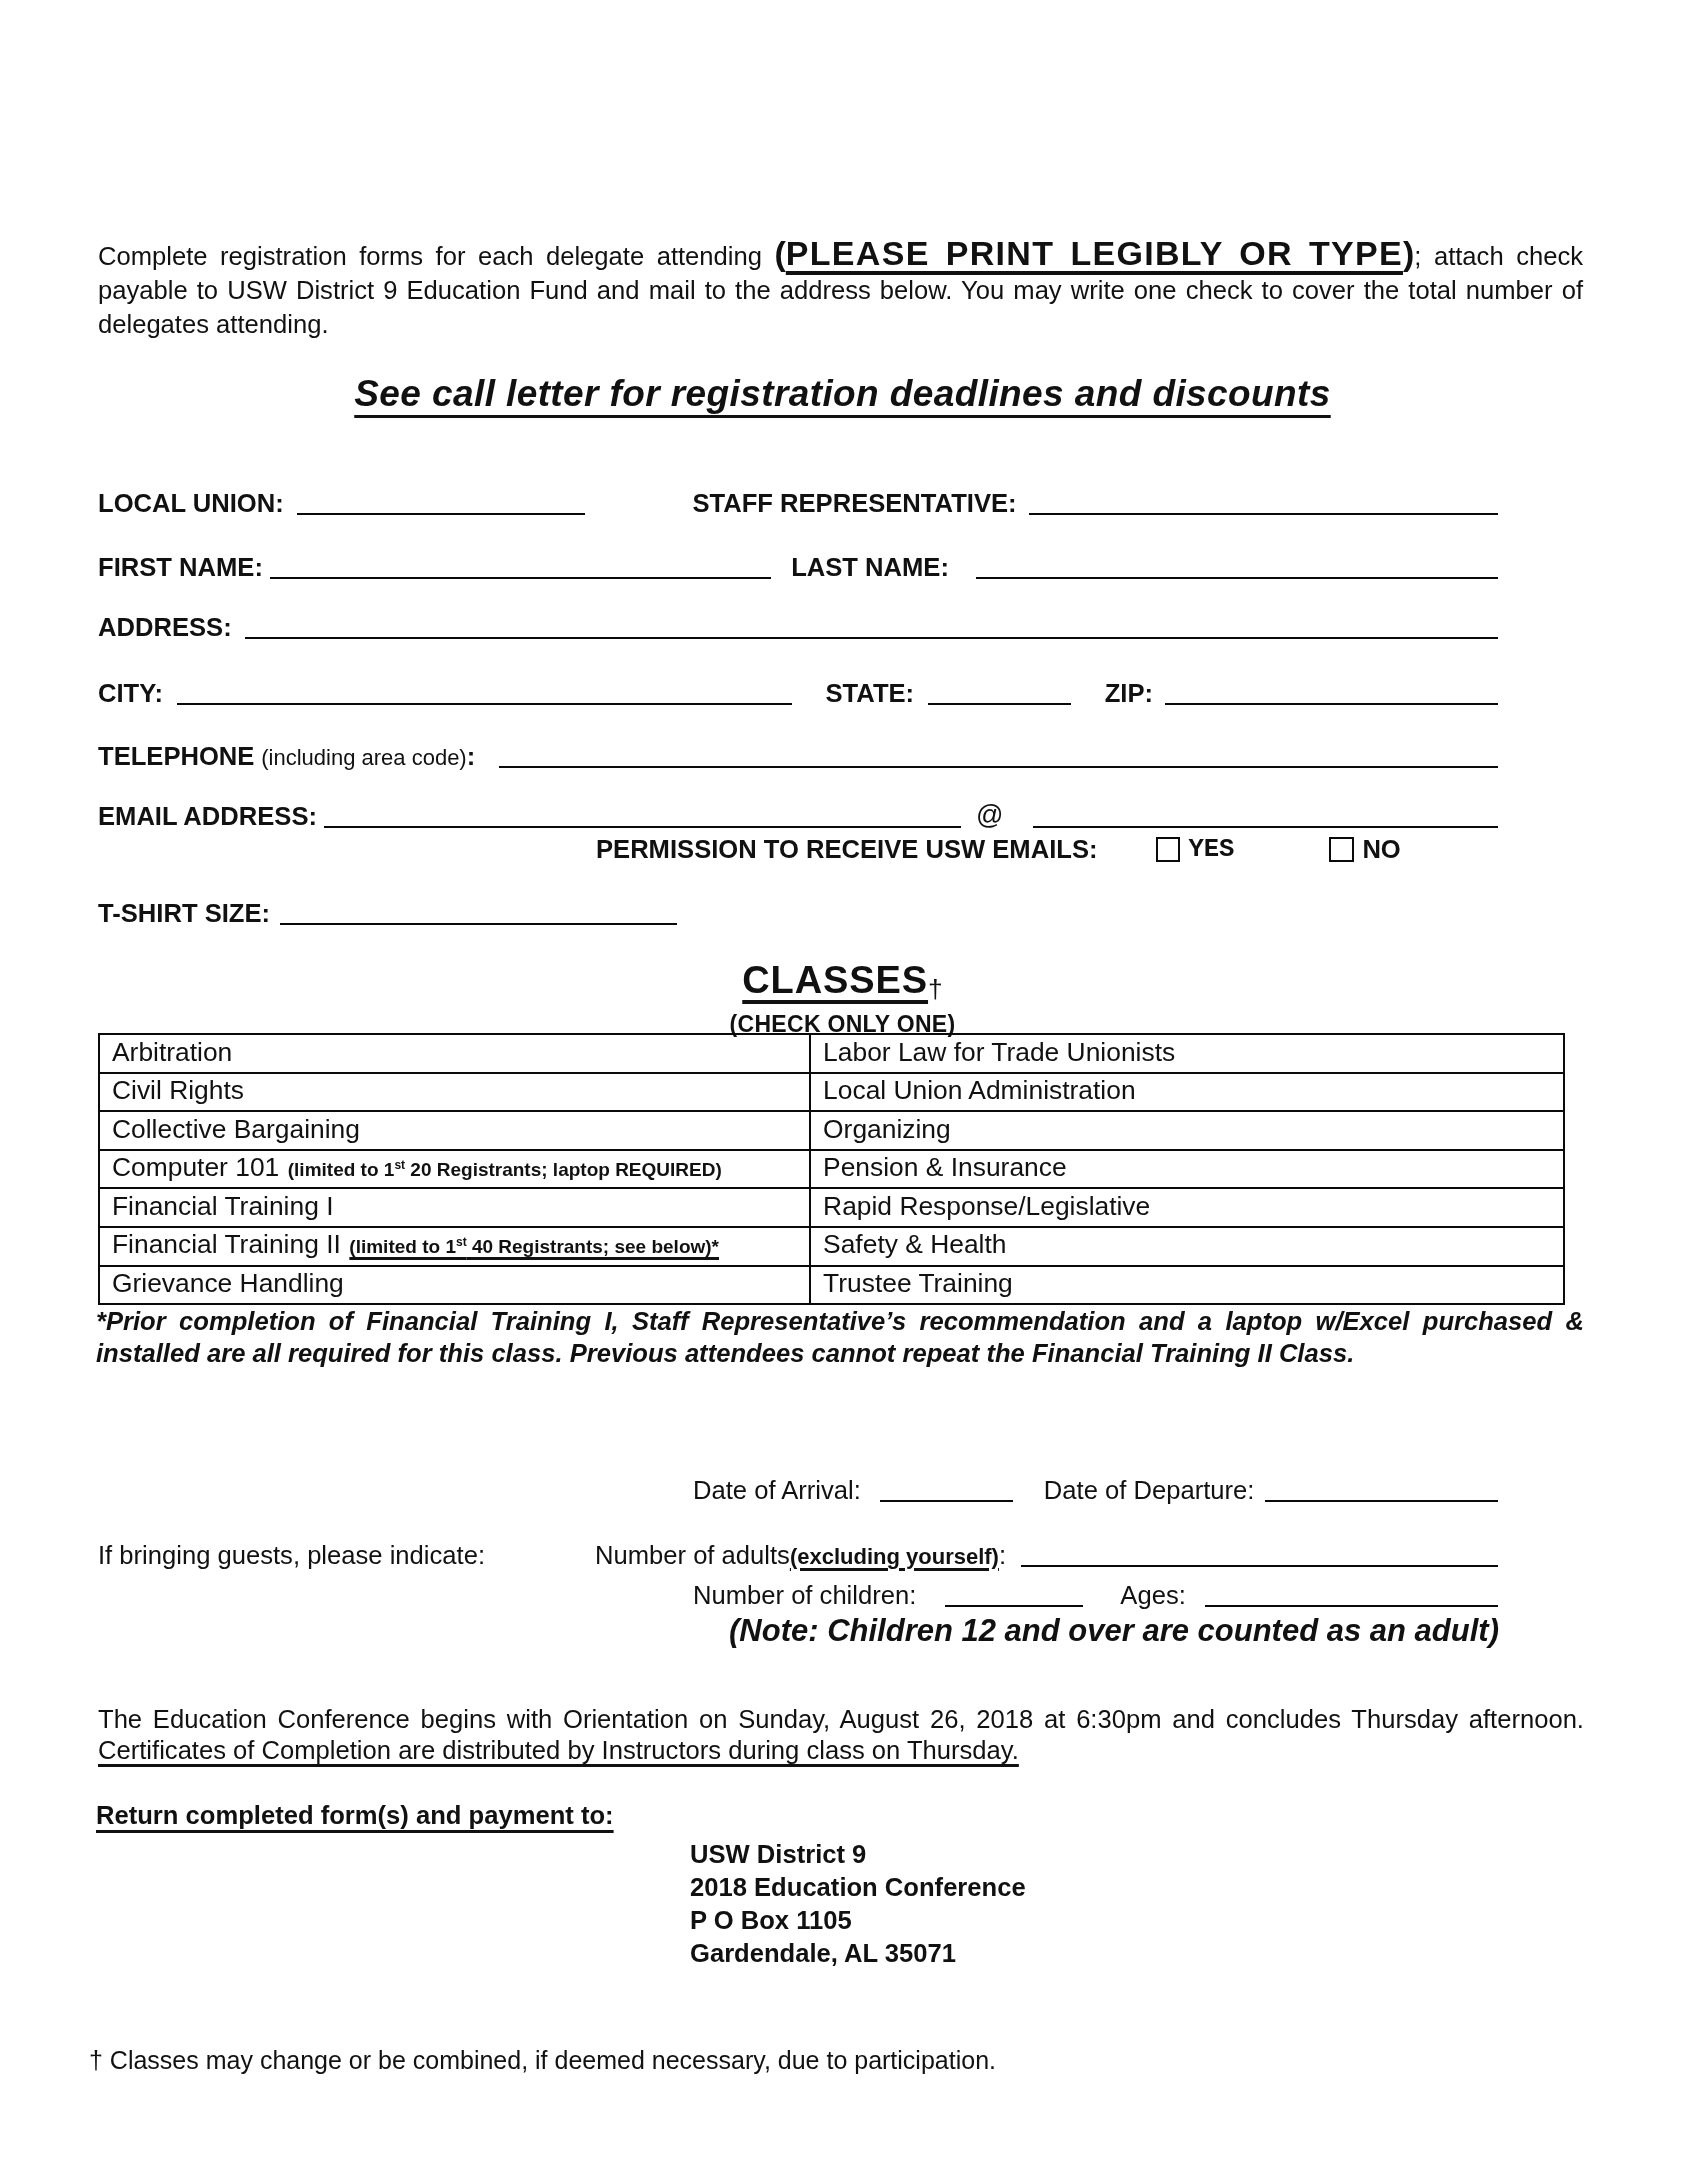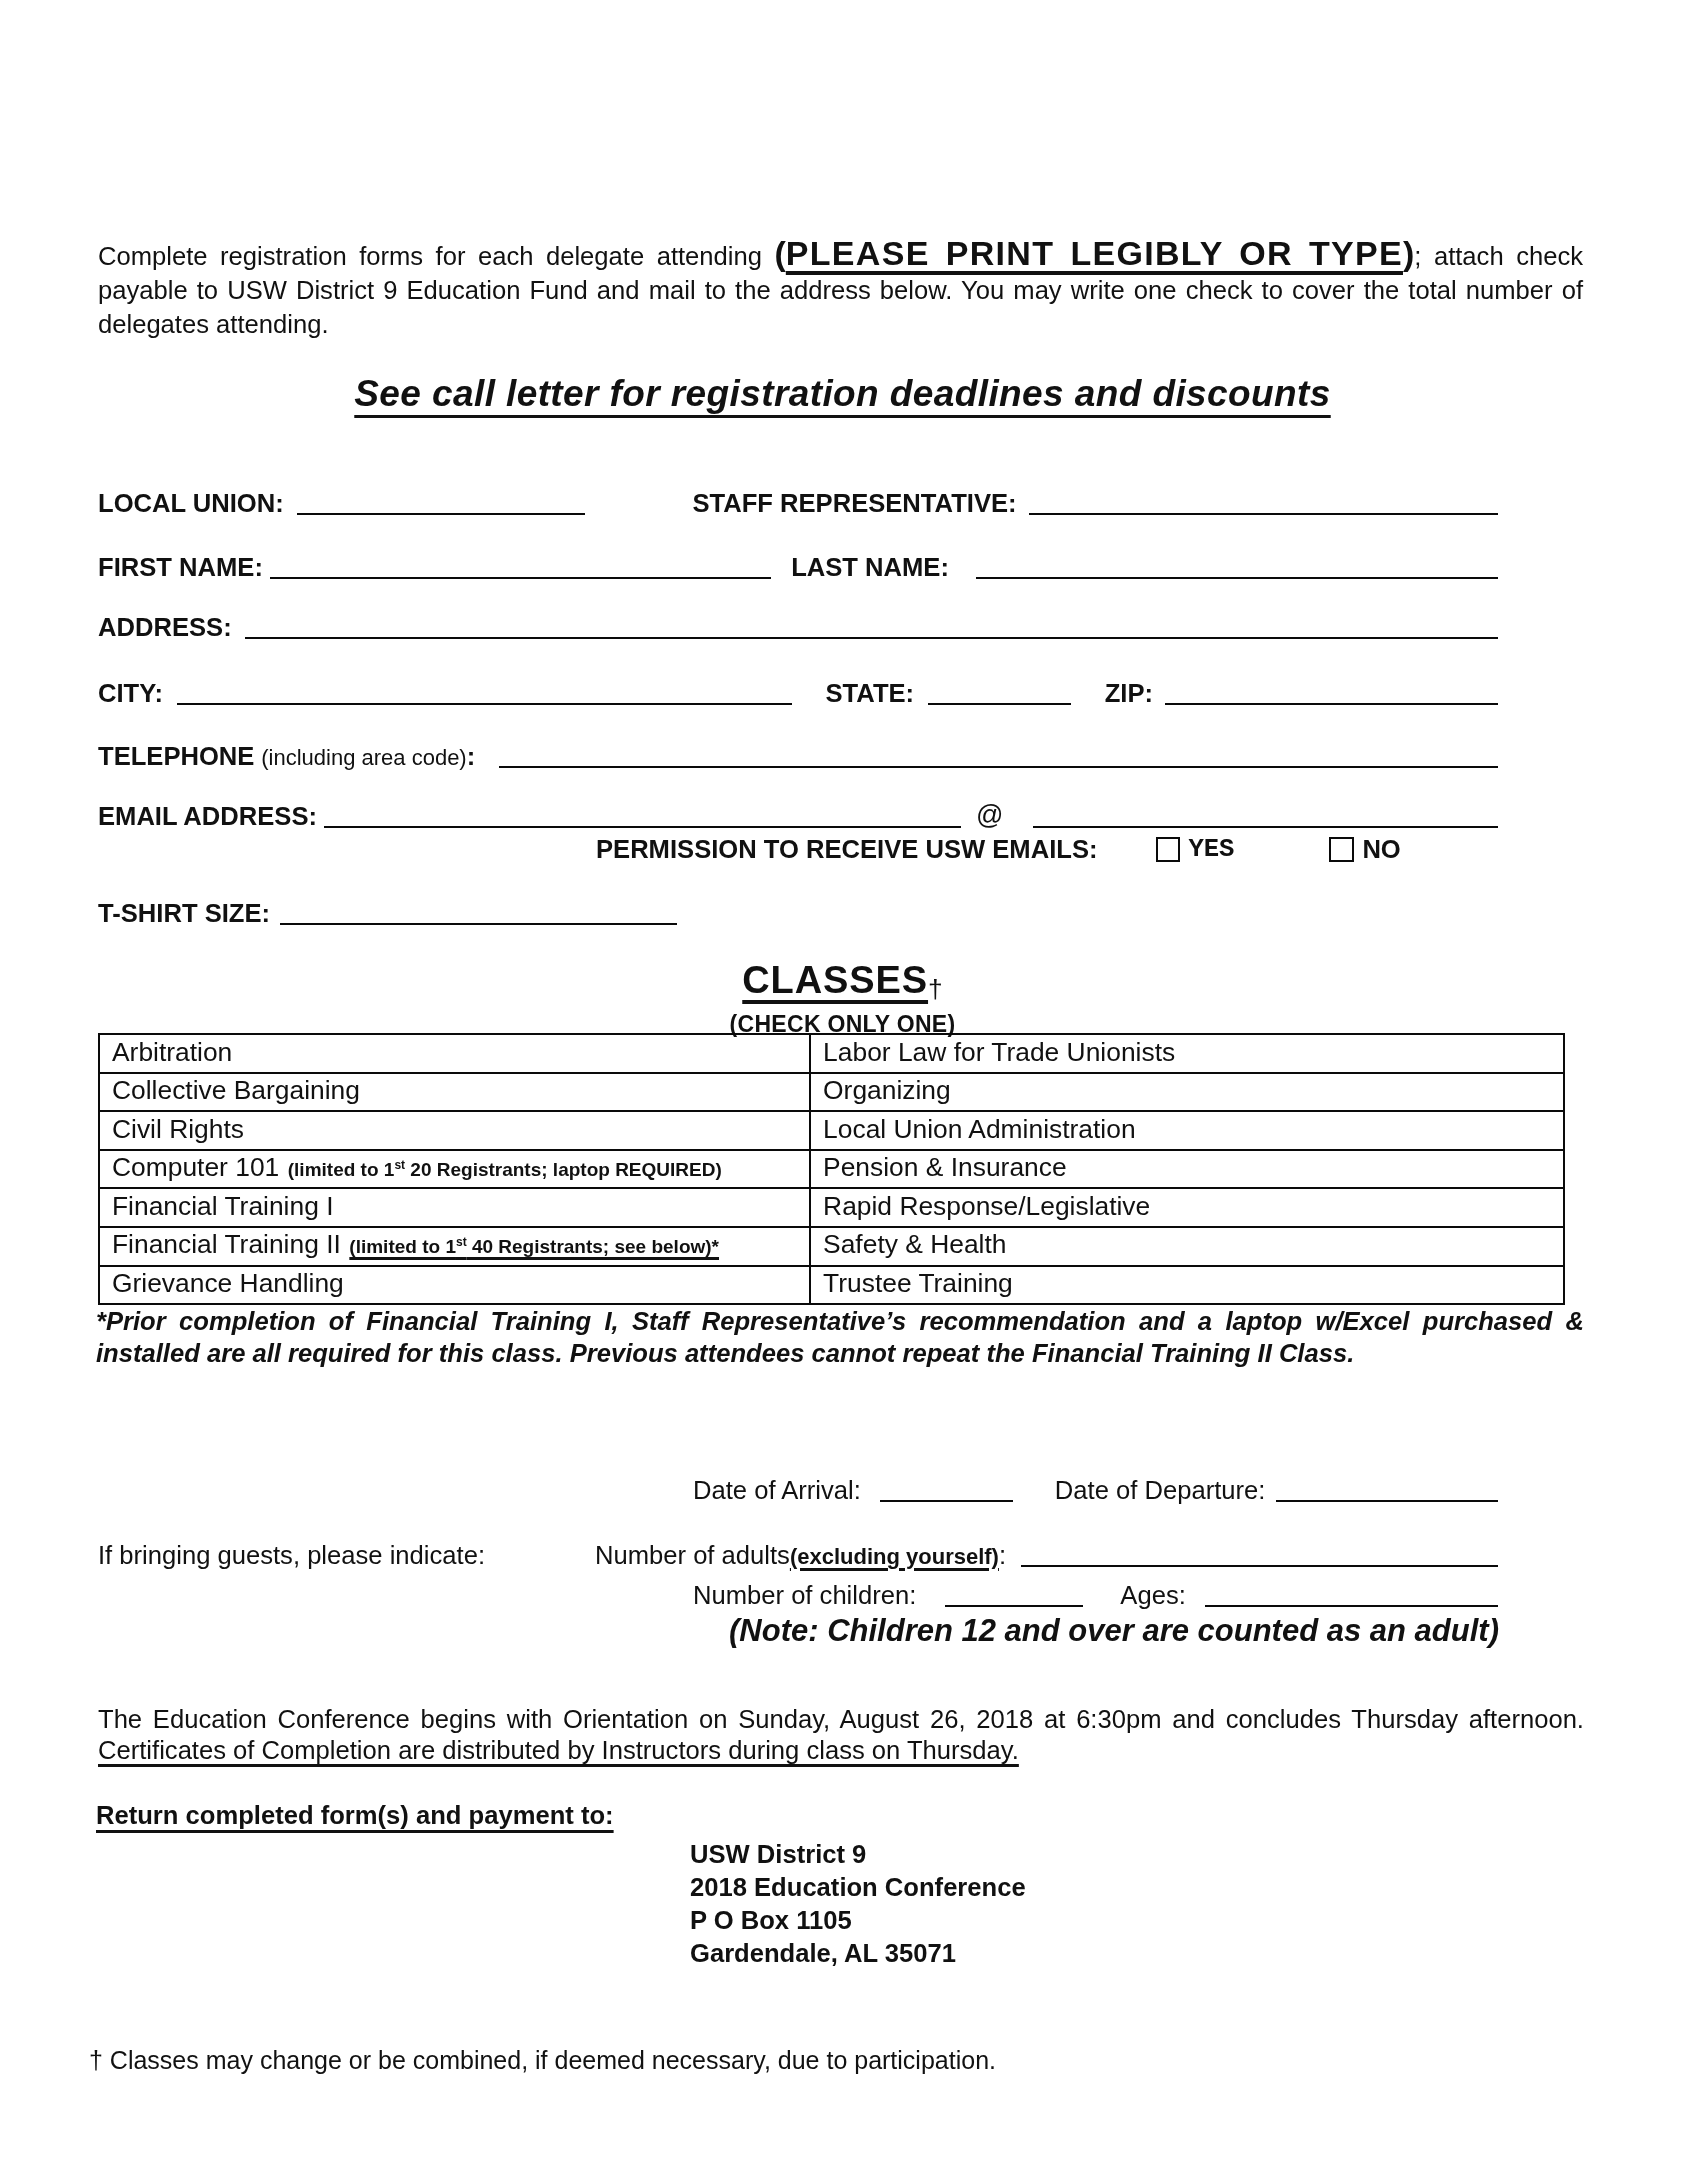--- a/index.html
+++ b/index.html
@@ -135,26 +135,26 @@
     <div class="classes-sub">(CHECK ONLY ONE)</div>
   </div>
 
   <table class="classes">
     <tbody>
       <tr>
         <td class="colL"><span>Arbitration</span></td>
         <td><span>Labor Law for Trade Unionists</span></td>
       </tr>
       <tr>
+        <td class="colL"><span>Civil Rights</span></td>
+        <td><span>Local Union Administration</span></td>
+      </tr>
+      <tr>
         <td class="colL"><span>Collective Bargaining</span></td>
         <td><span>Organizing</span></td>
-      </tr>
-      <tr>
-        <td class="colL"><span>Civil Rights</span></td>
-        <td><span>Local Union Administration</span></td>
       </tr>
       <tr>
         <td class="colL"><span>Computer 101</span><span class="cell-note"><span>(limited to 1</span><sup>st</sup><span> 20 Registrants; laptop REQUIRED)</span></span></td>
         <td><span>Pension &amp; Insurance</span></td>
       </tr>
       <tr>
         <td class="colL"><span>Financial Training I</span></td>
         <td><span>Rapid Response/Legislative</span></td>
       </tr>
       <tr>
@@ -167,21 +167,21 @@
       </tr>
     </tbody>
   </table>
 
   <div class="table-footnote">*Prior completion of Financial Training I, Staff Representative’s recommendation and a laptop w/Excel purchased &amp; installed are all required for this class.  Previous attendees cannot repeat the Financial Training II Class.</div>
 
 
   <div class="hrow" style="top:1473px; left:693px; right:187px;">
     <span class="plain">Date of Arrival:</span>
     <span class="blank" style="width:133px; margin-left:19px;"></span>
-    <span class="plain" style="margin-left:42px;">Date of Departure:</span>
+    <span class="plain" style="margin-left:31px;">Date of Departure:</span>
     <span class="blank" style="flex:1; margin-left:10.2px;"></span>
   </div>
 
   <div class="hrow" style="top:1538px; left:98px; right:187px;">
     <span class="leftcell">
       <span class="plain">If bringing guests, please indicate:</span>
     </span>
     <span class="plain">Number of adults </span>
     <span class="gnote">(excluding yourself)</span>
     <span class="plain">:</span>

